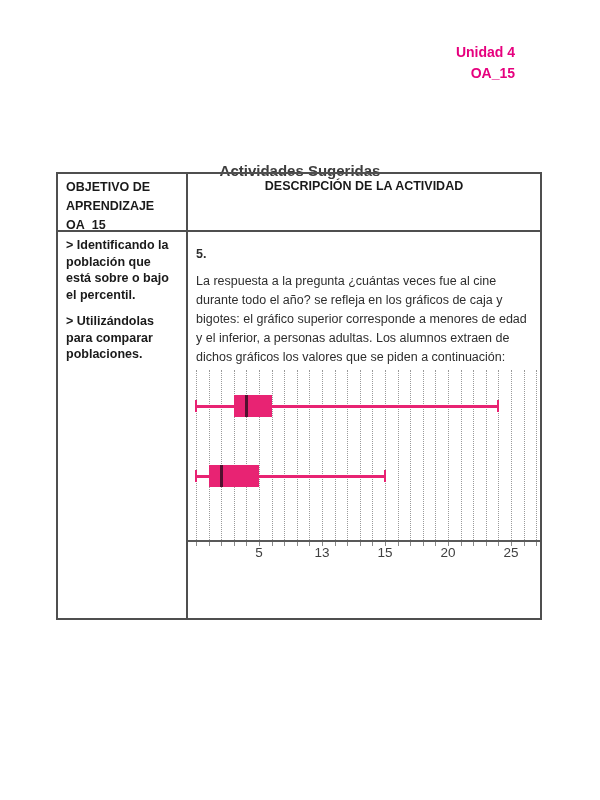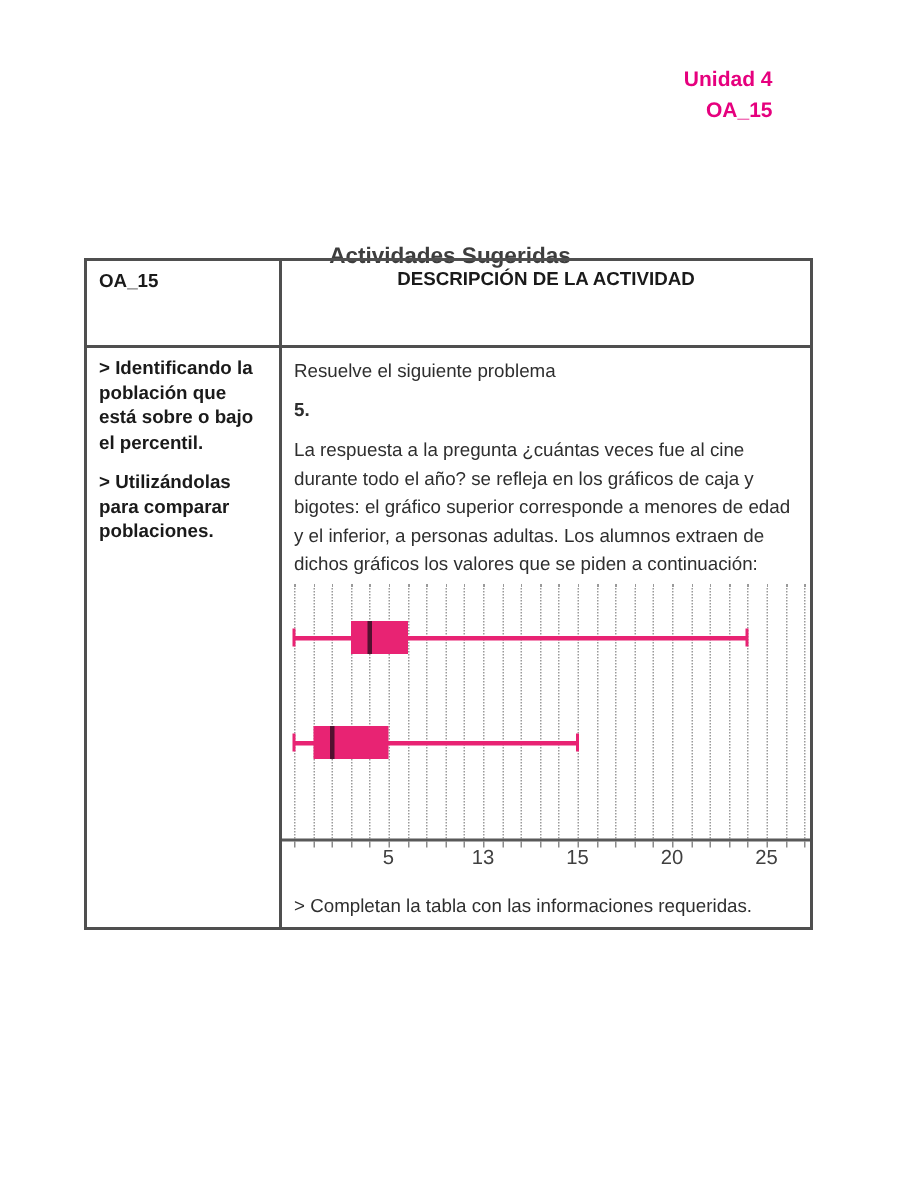--- a/index.html
+++ b/index.html
@@ -55,33 +55,34 @@
 
 <div class="header-right">
   <div class="unit">Unidad 4</div>
   <div class="oa">OA_15</div>
 </div>
 
 <div class="section-title">Actividades Sugeridas</div>
 
 <div class="activity-table">
   <div class="cell col1 hrow obj-header">
+    <div>OBJETIVO DE</div>
+    <div>APRENDIZAJE</div>
     <div>OA_15</div>
   </div>
   <div class="cell hrow desc-header">
     <span>DESCRIPCIÓN DE LA ACTIVIDAD</span>
   </div>
 
   <div class="cell col1 obj-body">
     <p>&gt; Identificando la población que está sobre o bajo el percentil.</p>
     <p>&gt; Utilizándolas para comparar poblaciones.</p>
   </div>
 
   <div class="cell desc-body">
-    <p class="intro-line">Resuelve el siguiente problema</p>
     <p class="problem-number">5.</p>
     <p class="problem-text">La respuesta a la pregunta ¿cuántas veces fue al cine durante todo el año? se refleja en los gráficos de caja y bigotes: el gráfico superior corresponde a menores de edad y el inferior, a personas adultas. Los alumnos extraen de dichos gráficos los valores que se piden a continuación:</p>
 
     <div class="chart">
       <div>
           <div class="gridline" style="left: 0px; top: 0px;"></div>
           <div class="axis-tick" style="left: 0px;"></div>
           <div class="gridline" style="left: 12.6px; top: 0px;"></div>
           <div class="axis-tick" style="left: 12.6px;"></div>
           <div class="gridline" style="left: 25.2px; top: 0px;"></div>
@@ -148,15 +149,14 @@
           <div class="median-line" style="left: 49.4px; top: 25px;"></div>
           <div class="whisker" style="left: 0px; top: 105px; width: 189px;"></div>
           <div class="whisker-cap" style="left: -1px; top: 100px;"></div>
           <div class="whisker-cap" style="left: 188px; top: 100px;"></div>
           <div class="box" style="left: 12.6px; top: 95px; width: 50.4px;"></div>
           <div class="median-line" style="left: 24.2px; top: 95px;"></div>
         </div>
       <div class="axis-line"></div>
     </div>
 
-    <p class="followup-line">&gt; Completan la tabla con las informaciones requeridas.</p>
   </div>
 </div>
 
 </body></html>

